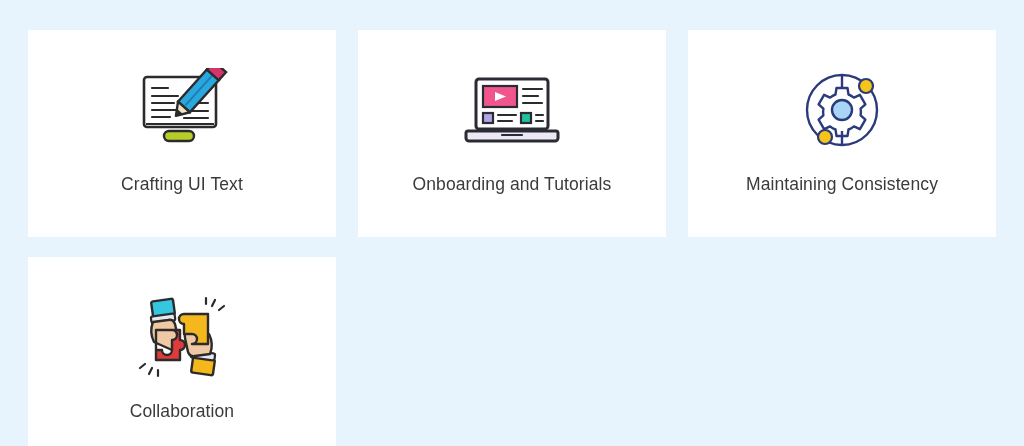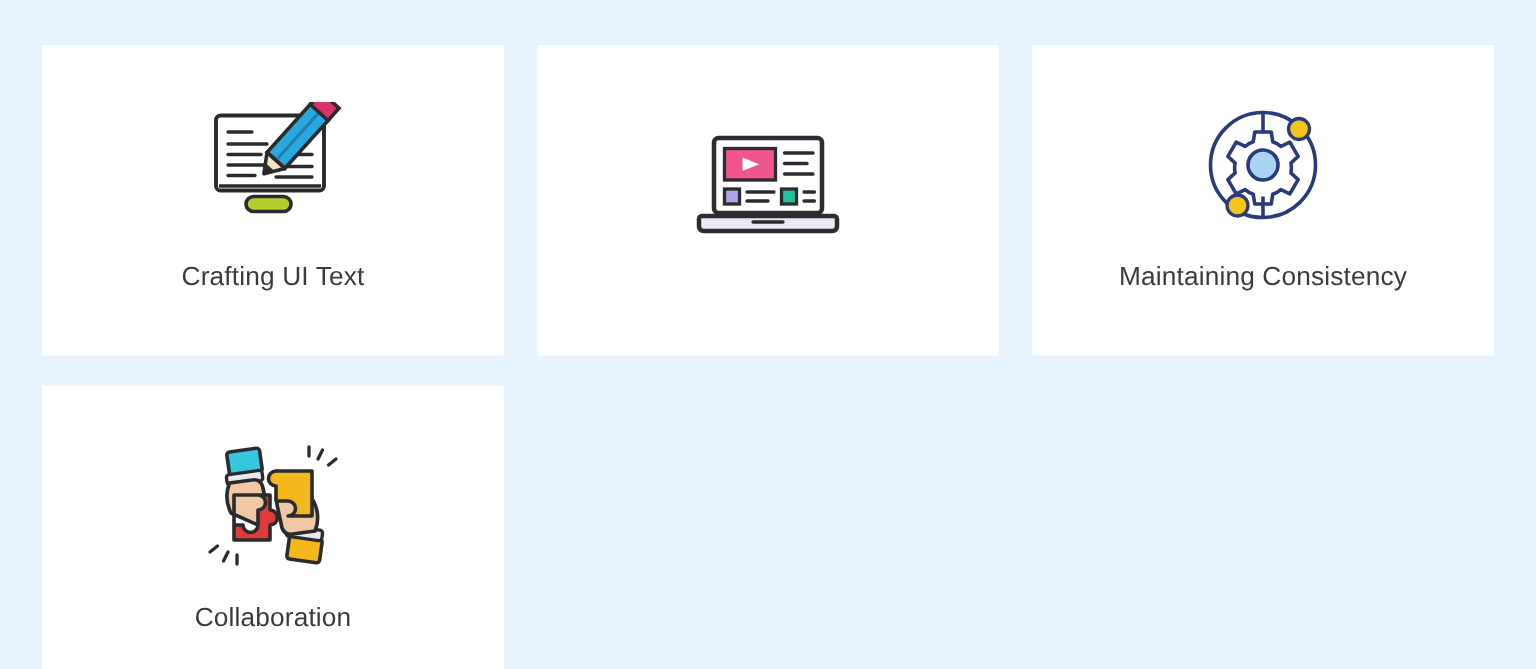--- a/index.html
+++ b/index.html
@@ -104,20 +104,21 @@
         </g>
         <rect x="59" y="40" width="10" height="10" fill="#1fc39b" stroke="#2b2b33" stroke-width="2.2"></rect>
         <g stroke="#2b2b33" stroke-width="2.2" stroke-linecap="round">
           <line x1="74" y1="42" x2="81" y2="42"></line>
           <line x1="74" y1="48" x2="81" y2="48"></line>
         </g>
         <path d="M6 58 h88 a2 2 0 0 1 2 2 v5 a3 3 0 0 1 -3 3 H7 a3 3 0 0 1 -3 -3 v-5 a2 2 0 0 1 2 -2 z" fill="#ece9f5" stroke="#2b2b33" stroke-width="3" stroke-linejoin="round"></path>
         <line x1="40" y1="62" x2="60" y2="62" stroke="#2b2b33" stroke-width="2.2" stroke-linecap="round"></line>
       </svg>
     </div>
+    <div class="card-label">Onboarding and Tutorials</div>
   </div>
 
 
   <div class="card">
     <div class="icon-wrap">
       <svg width="86" height="86" viewBox="0 0 86 86">
         <path d="M43 8 A35 35 0 1 0 43 78" fill="none" stroke="#2b3a7a" stroke-width="2.4"></path>
         <path d="M43 78 A35 35 0 0 0 43 8" fill="none" stroke="#2b3a7a" stroke-width="2.4"></path>
         <line x1="43" y1="8" x2="43" y2="22" stroke="#2b3a7a" stroke-width="2.4"></line>
         <line x1="43" y1="64" x2="43" y2="78" stroke="#2b3a7a" stroke-width="2.4"></line>

